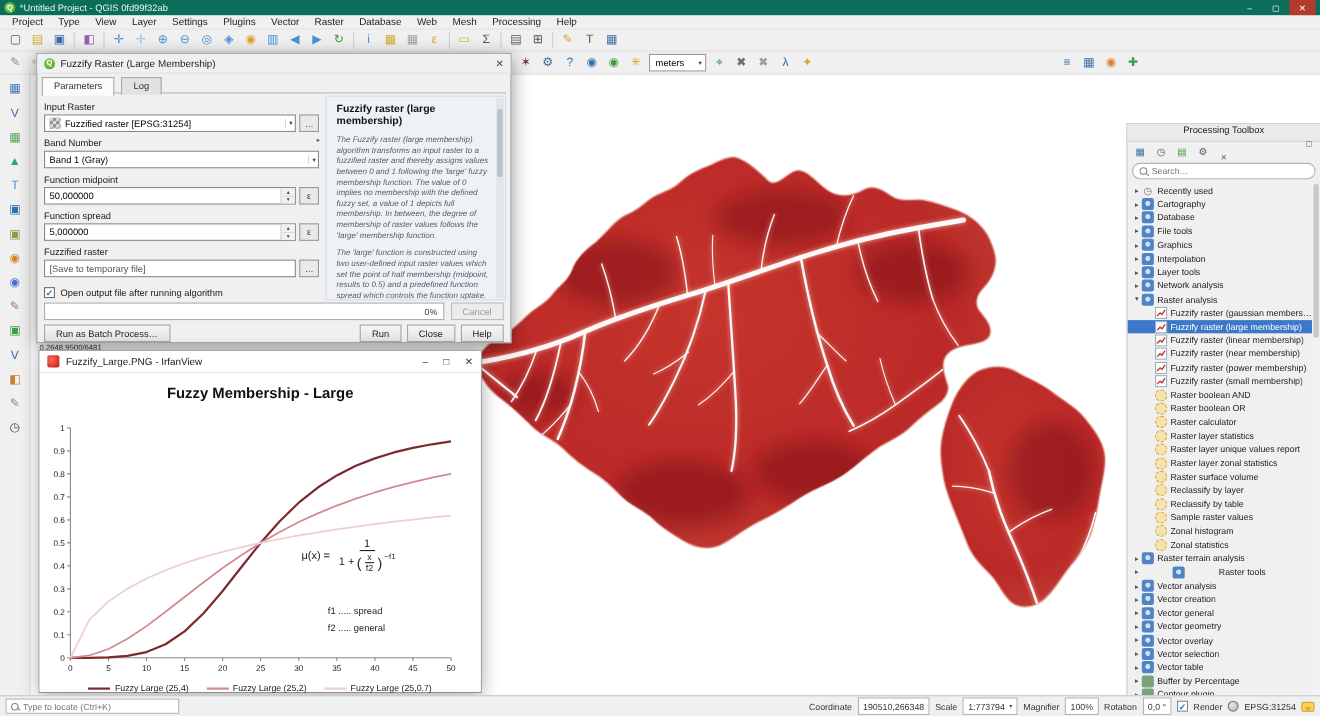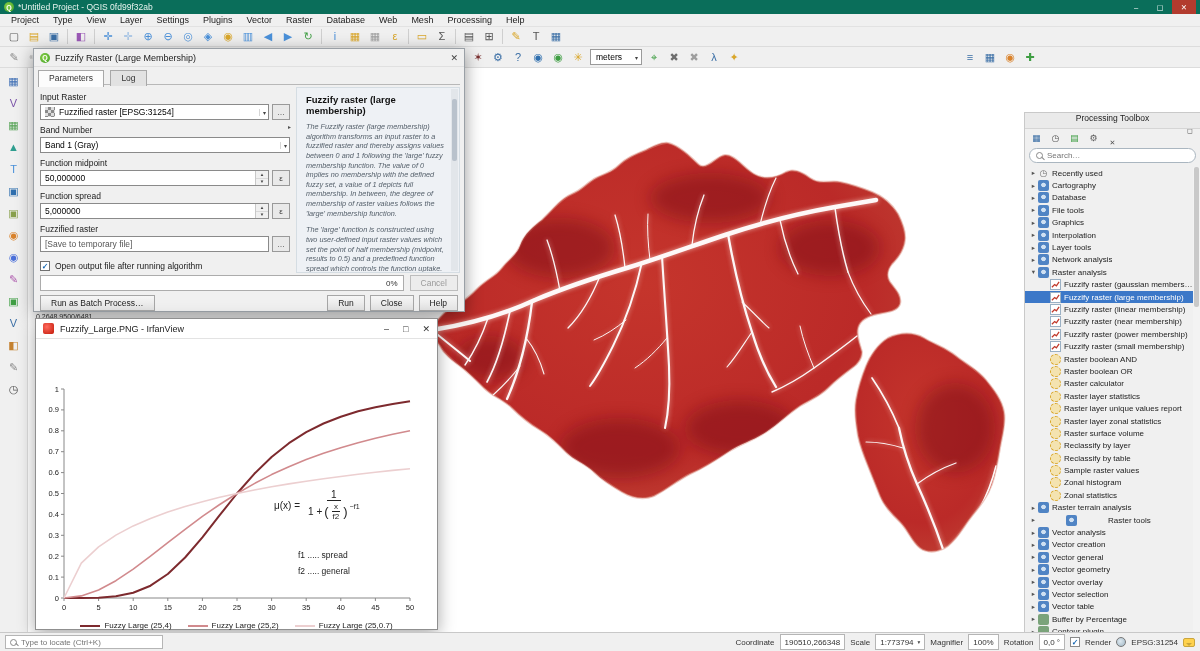--- a/index.html
+++ b/index.html
@@ -816,20 +816,21 @@
     <div class="iv-titlebar">
       <span class="iv-icon"></span>
       <span class="iv-title">Fuzzify_Large.PNG - IrfanView</span>
       <span class="iv-controls">
         <span>–</span>
         <span>□</span>
         <span>✕</span>
       </span>
     </div>
     <div class="iv-content">
+      <div class="chart-title">Fuzzy Membership - Large</div>
       <svg id="chart-svg" width="386" height="232">
           <line x1="26" y1="6" x2="26" y2="215" stroke="#888" stroke-width="1"></line>
           <line x1="26" y1="215" x2="372" y2="215" stroke="#888" stroke-width="1"></line>
           <line x1="23" y1="215" x2="26" y2="215" stroke="#888" stroke-width="1"></line>
           <text x="21" y="217.5" text-anchor="end" font-size="7.5" fill="#222">0</text>
           <line x1="23" y1="194.1" x2="26" y2="194.1" stroke="#888" stroke-width="1"></line>
           <text x="21" y="196.6" text-anchor="end" font-size="7.5" fill="#222">0.1</text>
           <line x1="23" y1="173.2" x2="26" y2="173.2" stroke="#888" stroke-width="1"></line>
           <text x="21" y="175.7" text-anchor="end" font-size="7.5" fill="#222">0.2</text>
           <line x1="23" y1="152.3" x2="26" y2="152.3" stroke="#888" stroke-width="1"></line>

